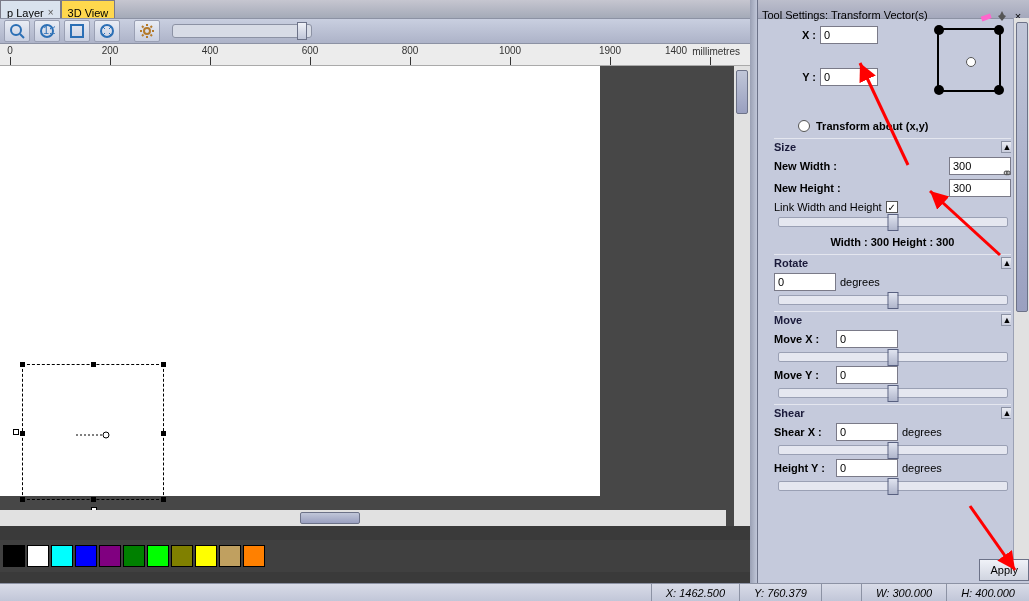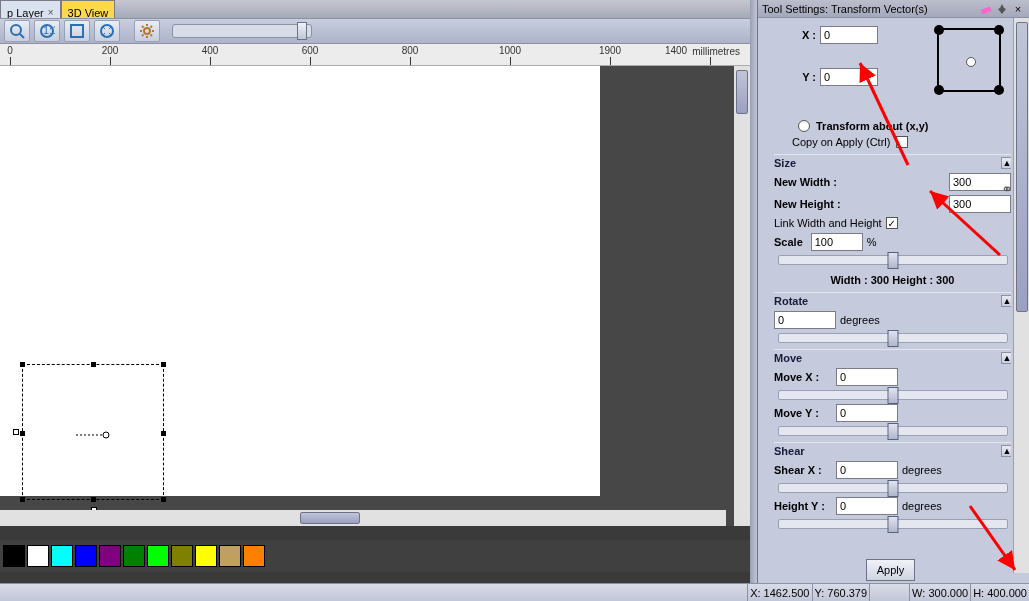--- a/index.html
+++ b/index.html
@@ -39,21 +39,21 @@
 
 
 .palette { position: absolute; left: 0; top: 540px; width: 750px; height: 32px; background: #404040; display: flex; align-items: center; padding: 3px; gap: 2px;}
 .swatch { width: 22px; height: 22px; border: 1px solid #000; }
 
 
 .mid-divider { position: absolute; left: 750px; top: 0; width: 7px; height: 100%; background: linear-gradient(to right,#9aa0b4,#c0c6d8); }
 
 
 .panel { position: absolute; left: 757px; top: 0; width: 272px; height: 601px; background: #c5cadc; border-left: 1px solid #6c7288; }
-.panel-head { height: 18px; background: linear-gradient(#bcbecc,#a4a8bc); display: flex; align-items: center; padding: 0 4px; border-bottom: 1px solid #8c92a4; font-size: 11px; color: #000; }
+.panel-head { height: 18px; background: linear-gradient(#bcbecc,#a4a8bc); display: flex; align-items: flex-start; padding: 9px 4px; border-bottom: 1px solid #8c92a4; font-size: 11px; color: #000; }
 .panel-head .spacer { flex: 1; }
 .panel-head .hicon { width: 14px; height: 14px; margin-left: 2px; display:flex; align-items:center; justify-content:center; }
 .panel-body { position: absolute; top: 18px; left: 16px; right: 18px; bottom: 28px; overflow: hidden; }
 
 
 .xy-block { position: relative; height: 90px; }
 .xy-block .row { display: flex; align-items: center; margin-top: 8px; }
 .xy-block .lbl { width: 46px; text-align: right; padding-right: 4px; font-weight: bold; }
 .panel input[type="text"] { height: 18px; border: 1px solid #7a7a88; background: #fff; padding: 0 3px; font-size: 11px; }
 .origin-widget { position: absolute; right: 10px; top: 2px; width: 64px; height: 64px; border: 2px solid #000; background: #c5cadc; }
@@ -72,26 +72,26 @@
 .frow { display:flex; align-items:center; gap:4px; margin-top:4px; }
 .frow .flabel { min-width: 88px; text-align: left; font-weight: bold;}
 .slider { width: 230px; height: 10px; background:#e5e7f0; border:1px solid #9aa0b4; border-radius:2px; position:relative; margin: 4px auto 2px 4px;}
 .slider .sthumb { position:absolute; top:-4px; left: 50%; width: 11px; height: 17px; background: linear-gradient(#e0e4f0,#b0b6cc); border:1px solid #586080; transform: translateX(-50%);}
 .link-icon { position:absolute; right: -2px; top: 26px; font-size: 14px; color:#555;}
 .dims-line { text-align:center; font-weight:bold; margin-top: 9px;}
 
 .panel-scroll { position: absolute; right: 0; top: 18px; width: 16px; bottom: 28px; background:#e1e1e1; border-left:1px solid #9aa0b4;}
 .panel-scroll .vs-thumb { position:absolute; top:4px; left:2px; width:12px; height: 290px; background: linear-gradient(#c0c6d8,#9aa0c0); border:1px solid #6c7288; border-radius:2px;}
 
-.apply-bar { position: absolute; left: 0; right: 0; bottom: 20px; height: 22px; display:flex; justify-content:center; padding-right: 6px;}
+.apply-bar { position: absolute; left: 0; right: 0; bottom: 20px; height: 22px; display:flex; justify-content:flex-end; }
 .apply-btn { padding: 2px 10px; background: linear-gradient(#f0f2f8,#d0d4e0); border:1px solid #6c7288;}
 
 
 .status { position: absolute; left: 0; bottom: 0; width: 1029px; height: 18px; background: linear-gradient(#d9dce8,#c1c6d8); border-top: 1px solid #8c92a4; display:flex; align-items:center; font-size:11px;}
-.status .cell { padding: 0 2px; border-left: 1px solid #8c92a4; height:100%; display:flex; align-items:center;}
+.status .cell { padding: 0 14px; border-left: 1px solid #8c92a4; height:100%; display:flex; align-items:center;font-style:italic;}
 
 
 .arrow { position: absolute; pointer-events: none; }
 .arrow svg { overflow: visible; }
 </style>
 </head>
 <body>
 
 <div class="tabs-strip">
   <div class="tab active">
@@ -247,48 +247,39 @@
         <div class="corner" style="left:-5px;bottom:-5px"></div>
         <div class="corner" style="right:-5px;bottom:-5px"></div>
         <div class="cen"></div>
       </div>
     </div>
 
     <div class="radio-row">
       <span class="radio-dot"></span>
       <b>Transform about (x,y)</b>
     </div>
-    <div class="cpa-row">
-      <span>Copy on Apply (Ctrl)</span>
-      <span class="chk"></span>
-    </div>
 
     <div class="section">
 
       <div class="sec-up">▲</div>
       <div class="sec-title">Size</div>
       <div class="frow">
         <span class="flabel">New Width :</span>
         <span style="flex:1"></span>
         <input type="text" style="width: 62px;" value="300">
       </div>
       <div class="frow">
         <span class="flabel">New Height :</span>
         <span style="flex:1"></span>
         <input type="text" style="width: 62px;" value="300">
       </div>
       <span class="link-icon">⚭</span>
       <div class="frow">
         <span>Link Width and Height</span>
         <span class="chk checked"></span>
-      </div>
-      <div class="frow">
-        <b>Scale</b>
-        <input type="text" style="width: 52px; margin-left: 4px;" value="100">
-        <span>%</span>
       </div>
       <div class="slider">
           <div class="sthumb"></div>
         </div>
       <div class="dims-line">Width : 300  Height : 300</div>
     </div>
 
     <div class="section">
 
       <div class="sec-up">▲</div>

